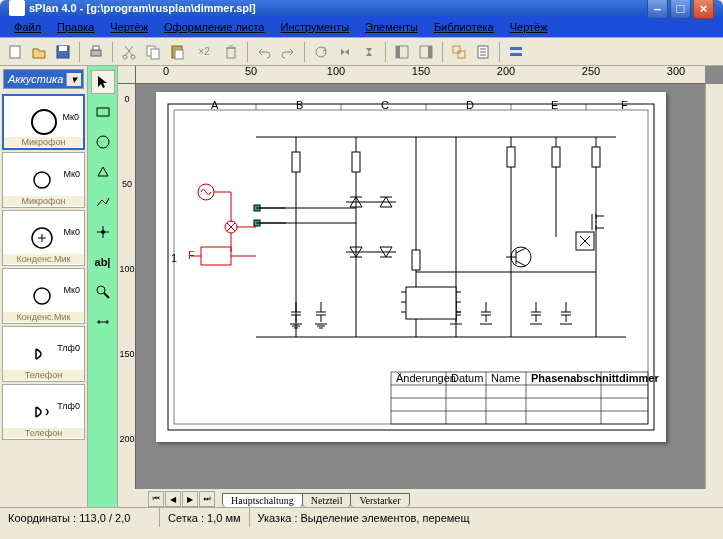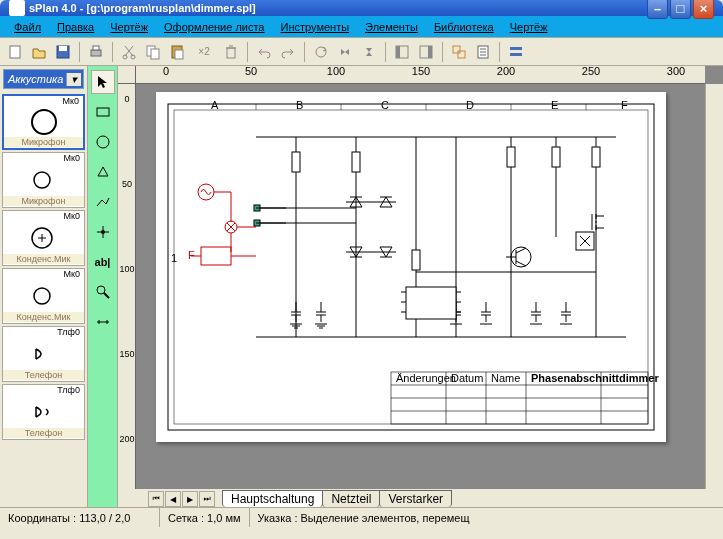--- a/index.html
+++ b/index.html
@@ -5,37 +5,37 @@
 * { box-sizing: border-box; margin: 0; padding: 0; font-family: Tahoma, sans-serif; font-size: 11px; }
 body { background: #ece9d8; width: 723px; height: 539px; overflow: hidden; }
 
 .titlebar { height: 16px; background: linear-gradient(to bottom, #3b77dd 0%, #2d66d0 50%, #1f55c3 100%); display: flex; align-items: center; padding: 0 9px; border-radius: 6px 6px 0 0; }
 .titlebar .icon { width: 16px; height: 16px; margin-right: 4px; background: #fff; border-radius: 2px; }
 .titlebar .title { color: #fff; font-weight: bold; flex: 1; }
 .titlebar .winbtn { width: 21px; height: 21px; margin-left: 2px; border-radius: 3px; display: flex; align-items: center; justify-content: center; font-weight: bold; color: #fff; font-size: 13px; }
 .winbtn.min, .winbtn.max { background: linear-gradient(to bottom, #7ba4e8, #3565c3); border: 1px solid #1f4da3; }
 .winbtn.close { background: linear-gradient(to bottom, #e88b6f, #d04a23); border: 1px solid #a33a1f; }
 
-.menubar { height: 22px; background: #0ea5e9; display: flex; align-items: center; padding: 8px 6px; border-bottom: 1px solid #aca899; }
+.menubar { height: 22px; background: #1d4ed8; display: flex; align-items: center; padding: 8px 6px; border-bottom: 1px solid #aca899; }
 .menubar .menu { padding: 2px 8px; cursor: default; }
 .menubar .menu .underline { text-decoration: underline; }
 
 .toolbar { height: 28px; background: #ece9d8; display: flex; align-items: center; padding: 0 4px; border-bottom: 1px solid #aca899; gap: 2px; }
 .toolbar .tbtn { width: 22px; height: 22px; display: flex; align-items: center; justify-content: center; border: 1px solid transparent; }
 .toolbar .sep { width: 1px; height: 20px; background: #aca899; margin: 0 3px; }
 
 .main { display: flex; height: calc(539px - 28px - 22px - 28px - 20px); }
 
 .palette { width: 88px; background: #ece9d8; border-right: 1px solid #aca899; display: flex; flex-direction: column; }
 .palette .dropdown { margin: 3px; height: 20px; background: #3165c8; color: #fff; display: flex; align-items: center; padding: 0 4px; border: 1px solid #7f9db9; font-size: 11px; position: relative; font-style: italic; }
 .palette .dropdown::after { content: "▾"; position: absolute; right: 2px; background: #ece9d8; color: #000; width: 14px; text-align: center; border-left: 1px solid #7f9db9; }
 .palette .items { flex: 1; overflow-y: auto; display: flex; flex-direction: column; gap: 2px; padding: 2px; }
 .palette .pitem { border: 1px solid #aca899; background: #fff; height: 56px; display: flex; flex-direction: column; align-items: center; justify-content: center; position: relative; }
 .palette .pitem.selected { border: 2px solid #2d66d0; }
-.palette .pitem .label { position: absolute; top: 0; right: 4px; font-size: 9px; }
+.palette .pitem .label { position: absolute; top: 16px; right: 4px; font-size: 9px; }
 .palette .pitem .caption { position: absolute; bottom: 1px; font-size: 9px; color: #8b7355; background: #f5f0d8; width: 100%; text-align: center; }
 
 .tooltray { width: 30px; background: #86efac; border-right: 1px solid #aca899; display: flex; flex-direction: column; align-items: center; padding: 4px 0; gap: 6px; }
 .tooltray .ttool { width: 24px; height: 24px; display: flex; align-items: center; justify-content: center; border: 1px solid transparent; }
 .tooltray .ttool.active { border: 1px solid #aca899; background: #f5f3e8; }
 
 .canvas-area { flex: 1; background: #888; position: relative; overflow: hidden; }
 .ruler-h { position: absolute; top: 0; left: 18px; right: 18px; height: 18px; background: #ece9d8; border-bottom: 1px solid #666; display: flex; font-size: 9px; }
 .ruler-h .tlabel { position: absolute; bottom: 6px; transform: translateX(-50%); }
 .ruler-v { position: absolute; top: 18px; left: 0; bottom: 18px; width: 18px; background: #ece9d8; border-right: 1px solid #666; }
@@ -44,21 +44,21 @@
 .corner.tl { top: 0; left: 0; border-right: 1px solid #666; border-bottom: 1px solid #666; }
 
 .viewport { position: absolute; top: 18px; left: 18px; right: 18px; bottom: 18px; background: #888; overflow: hidden; }
 .page { position: absolute; top: 8px; left: 20px; width: 510px; height: 350px; background: #fff; box-shadow: 2px 2px 4px rgba(0,0,0,.4); }
 
 .scrollbar-h { position: absolute; bottom: 0; left: 18px; right: 18px; height: 18px; background: #ece9d8; border-top: 1px solid #aca899; display: flex; }
 .scrollbar-v { position: absolute; top: 18px; right: 0; bottom: 18px; width: 18px; background: #ece9d8; border-left: 1px solid #aca899; }
 
 .tabs { position: absolute; bottom: 0; left: 0; right: 0; height: 18px; background: #ece9d8; display: flex; align-items: flex-end; padding-left: 30px; }
 .tabs .tab-nav { width: 16px; height: 16px; border: 1px solid #aca899; display: flex; align-items: center; justify-content: center; font-size: 8px; margin-right: 1px; }
-.tabs .tab { padding: 1px 8px; background: #fff; border: 1px solid #666; border-bottom: none; border-radius: 0 0 4px 4px; font-size: 12px; margin-right: -1px; }
+.tabs .tab { padding: 1px 8px; background: #fff; border: 1px solid #666; border-bottom: none; border-radius: 0 0 4px 4px; font-size: 10px; margin-right: -1px; font-family: Liberation Serif, serif; }
 .tabs .tab.inactive { background: #ece9d8; }
 
 .statusbar { height: 20px; background: #ece9d8; border-top: 1px solid #aca899; display: flex; align-items: center; font-size: 11px; }
 .statusbar .panel { padding: 0 8px; border-right: 1px solid #aca899; height: 100%; display: flex; align-items: center; }
 .statusbar .panel:first-child { width: 160px; }
 
 svg.schematic { position: absolute; top: 0; left: 0; width: 100%; height: 100%; }
 </style>
 </head>
 <body>

